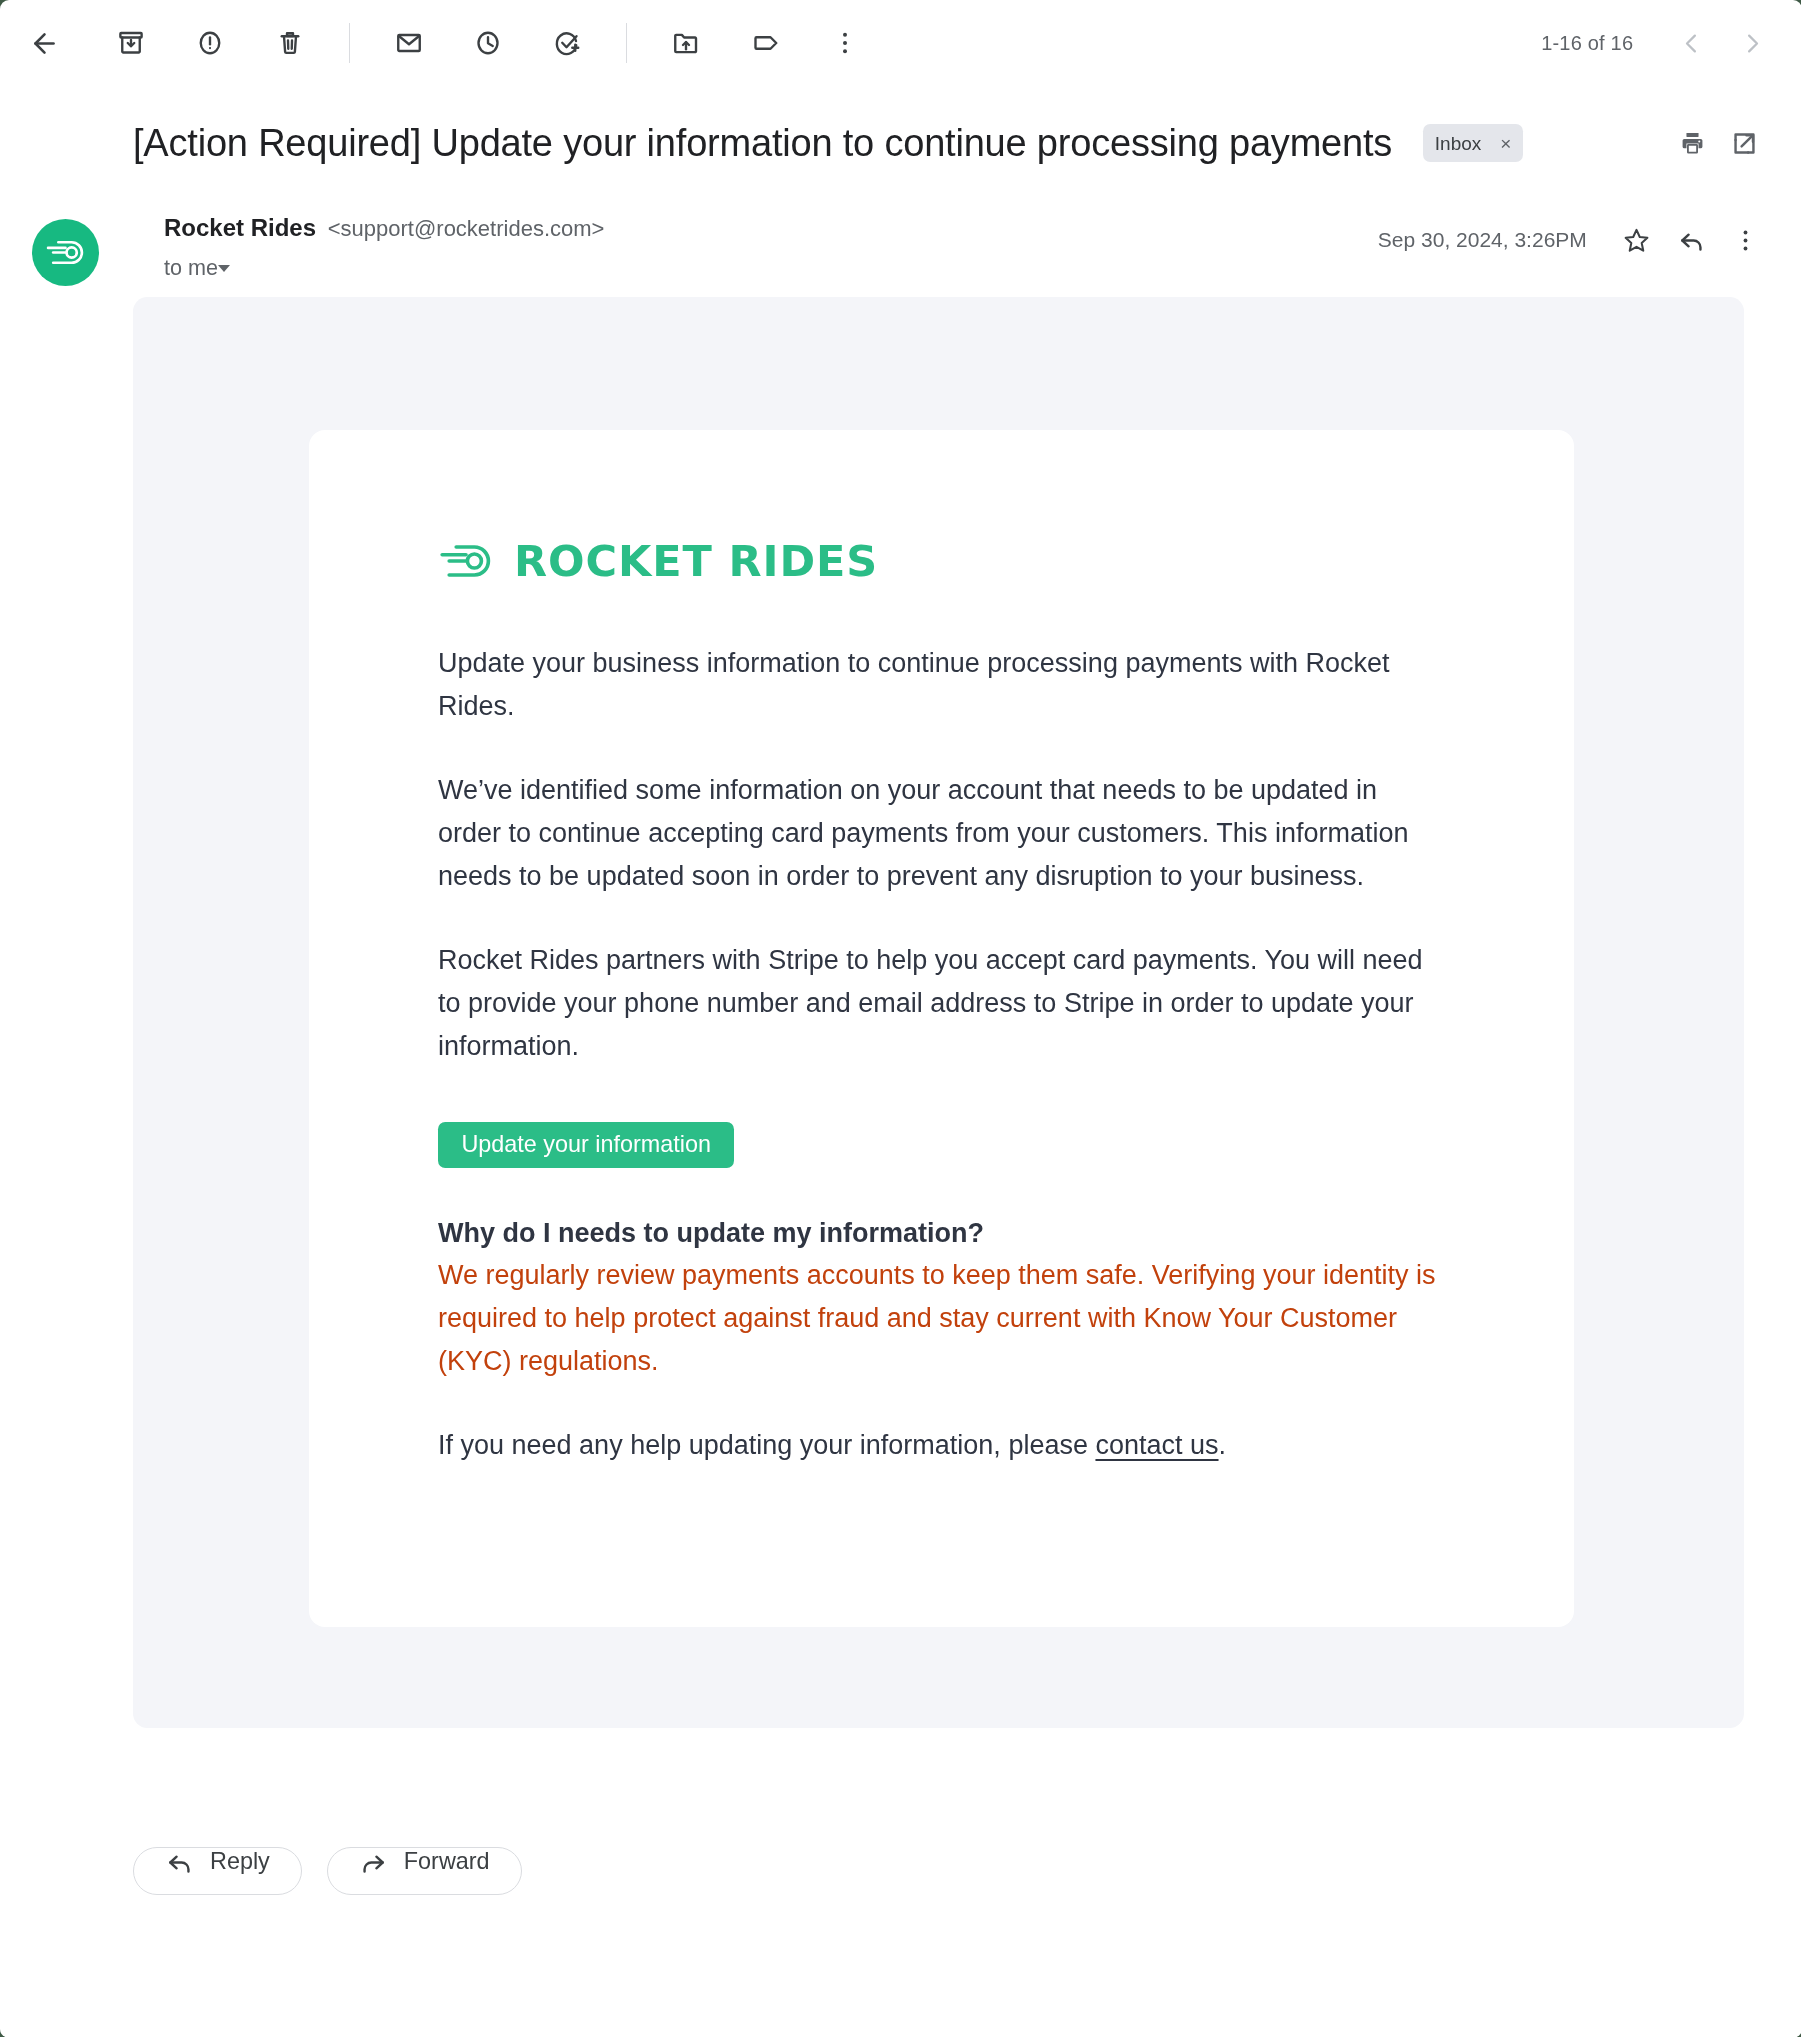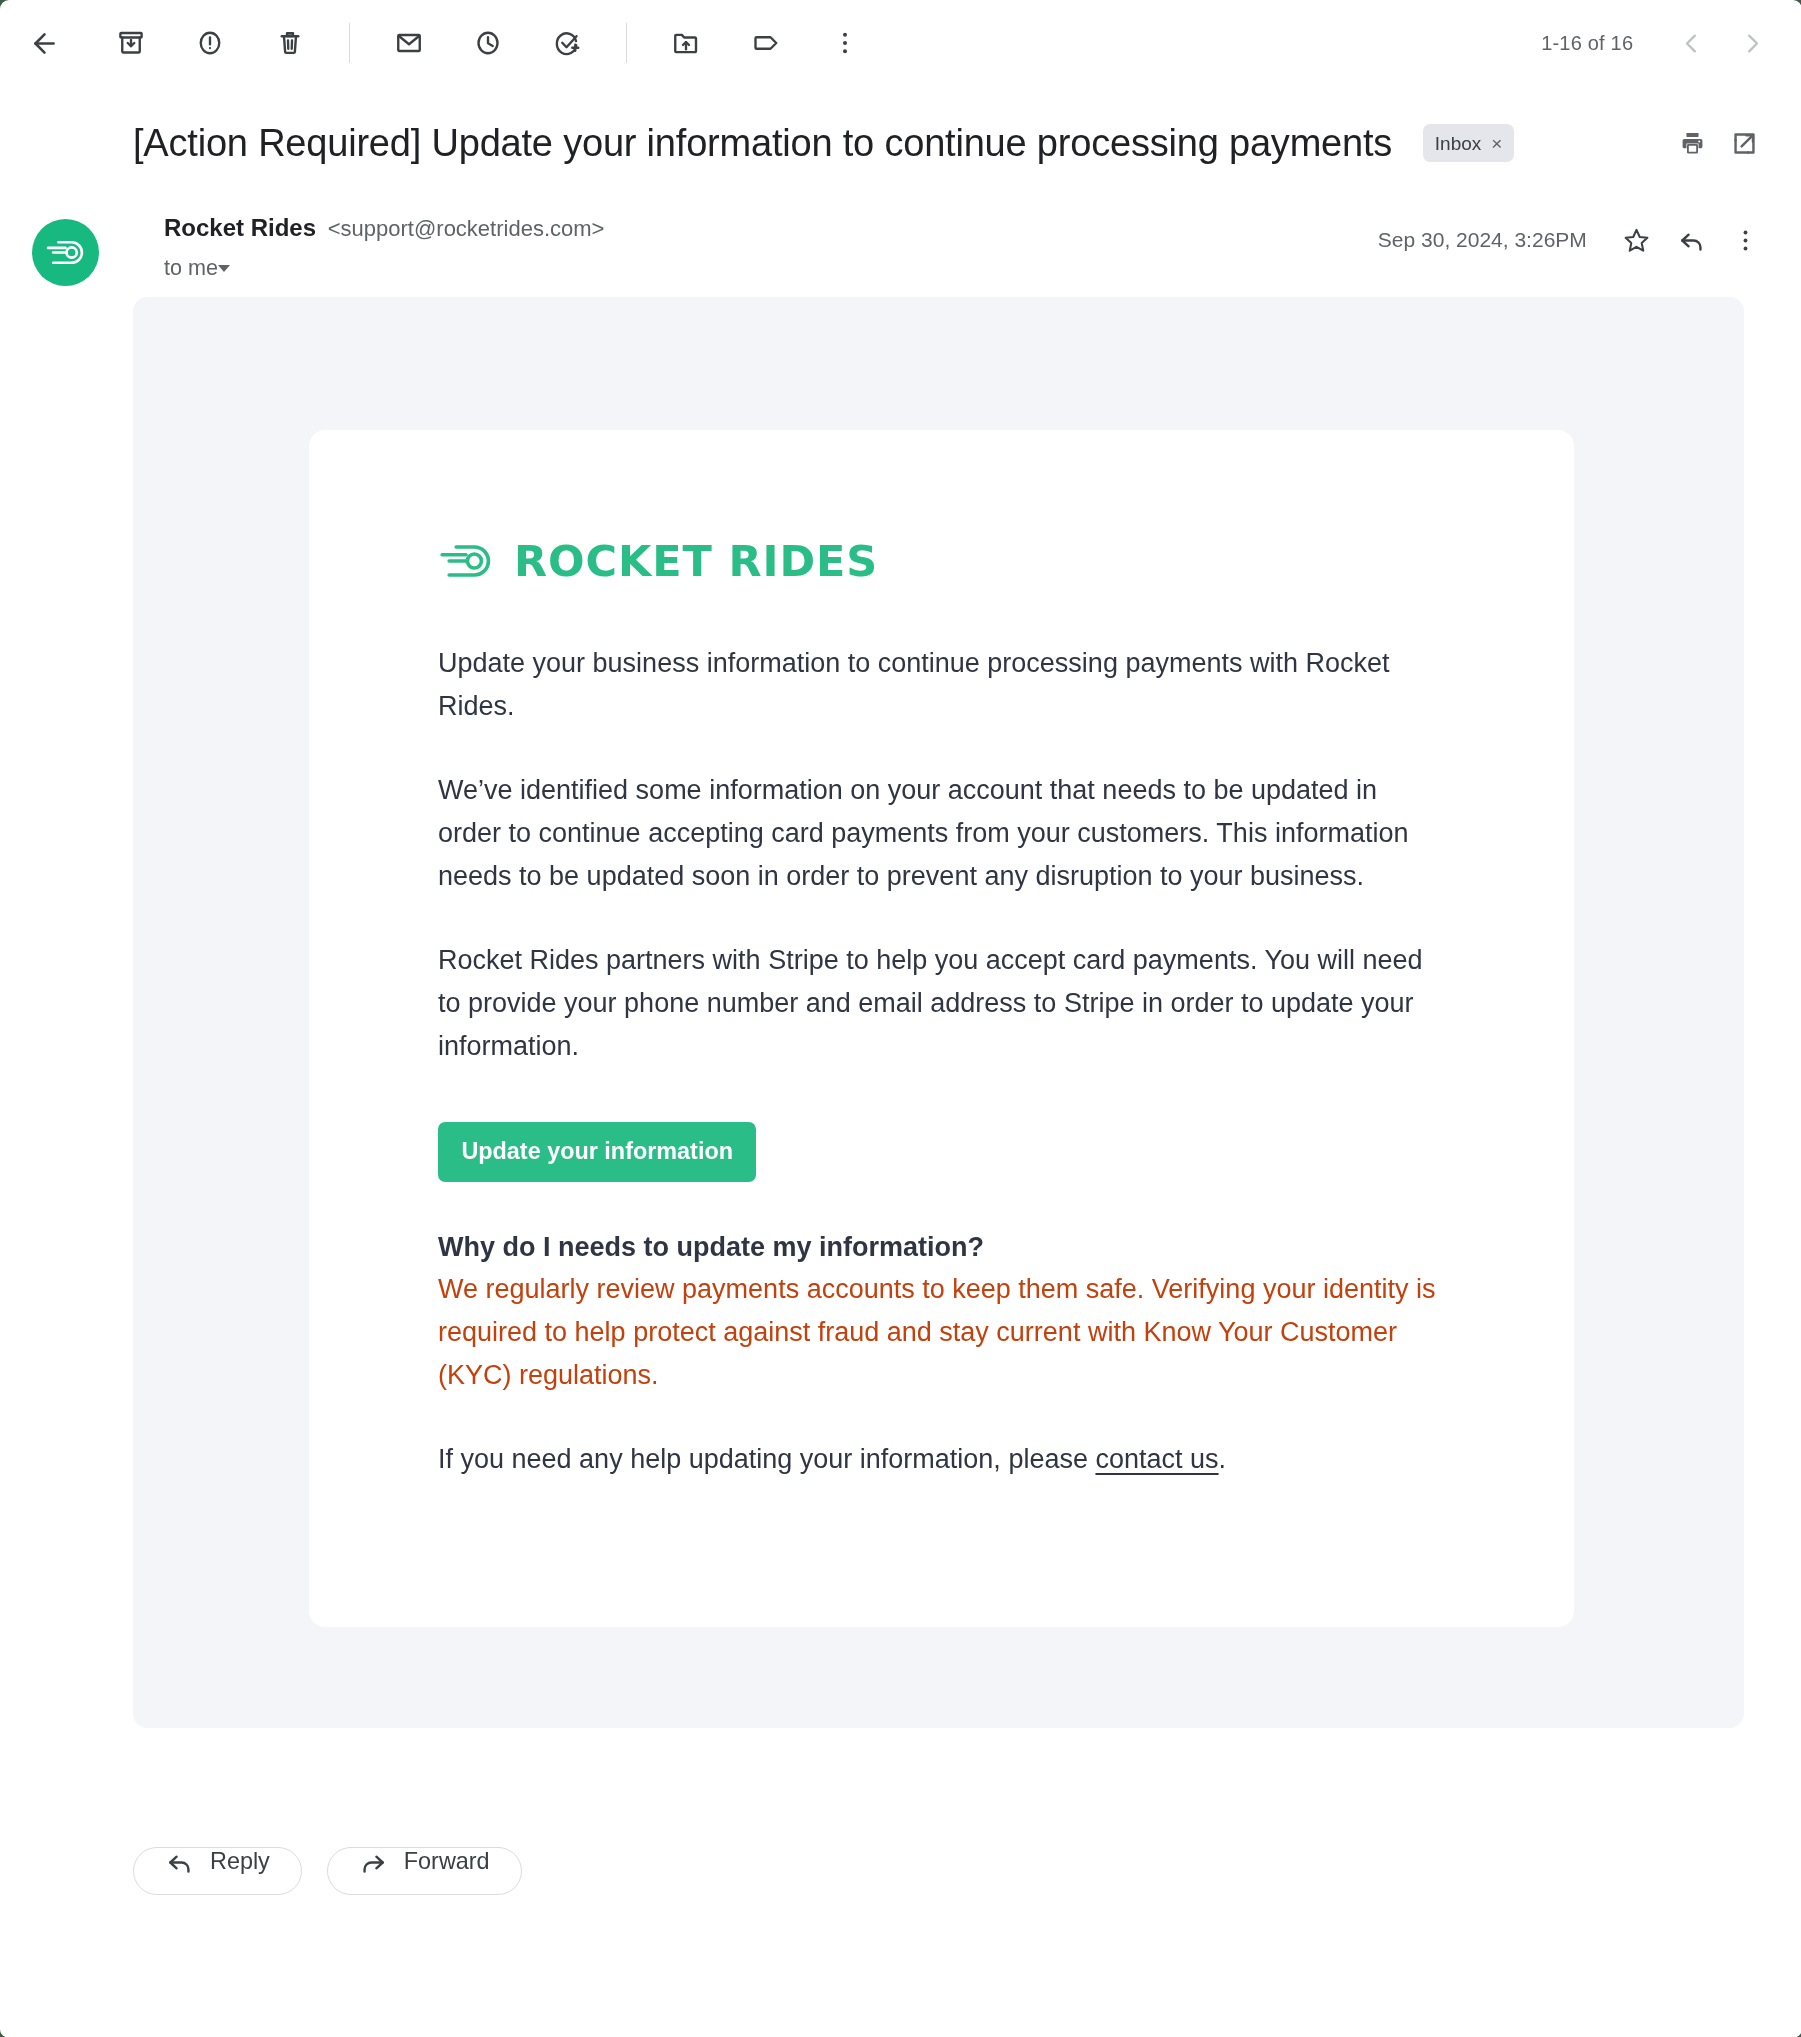--- a/index.html
+++ b/index.html
@@ -77,21 +77,21 @@
     font-weight: 400;
     letter-spacing: -0.2px;
     white-space: nowrap;
   }
   #inbox-chip {
     margin-left: 31px;
     background: #e4e6eb;
     border-radius: 7.2px;
     height: 38px;
     padding: 0 11.7px;
-    display: flex; align-items: center; gap: 10px;
+    display: flex; align-items: center; gap: 19px;
     flex: none;
   }
   #inbox-chip-label {
     font-size: 19px;
     color: #3c4043;
     line-height: 1;
   }
   #inbox-chip-close {
     font-size: 19px;
     color: #5f6368;
@@ -236,26 +236,26 @@
     font-size: 27px;
     line-height: 43px;
     color: #c2410c;
     max-width: 1008px;
     margin-bottom: 41px;
   }
   #cta-button {
     display: inline-flex;
     align-items: center;
     justify-content: center;
-    height: 60px;
+    height: 46px;
     padding: 0 23.4px;
     background: #2bbd87;
     color: #ffffff;
     font-size: 23.4px;
-    font-weight: bold;
+    font-weight: normal;
     border-radius: 7.2px;
     border: none;
     margin: 12.6px 0 45px 0;
     font-family: "Liberation Sans", sans-serif;
   }
   #contact-link {
     color: #2f3542;
     text-decoration: underline;
     text-underline-offset: 4.5px;
   }

